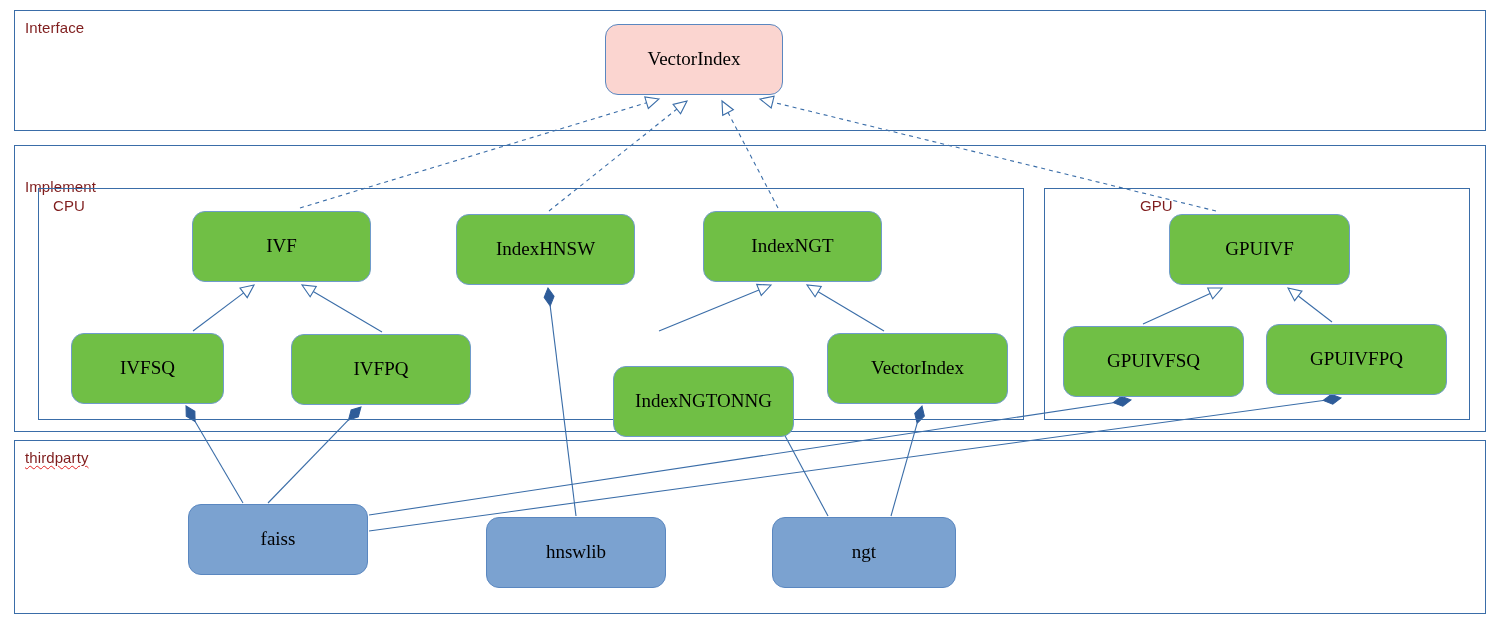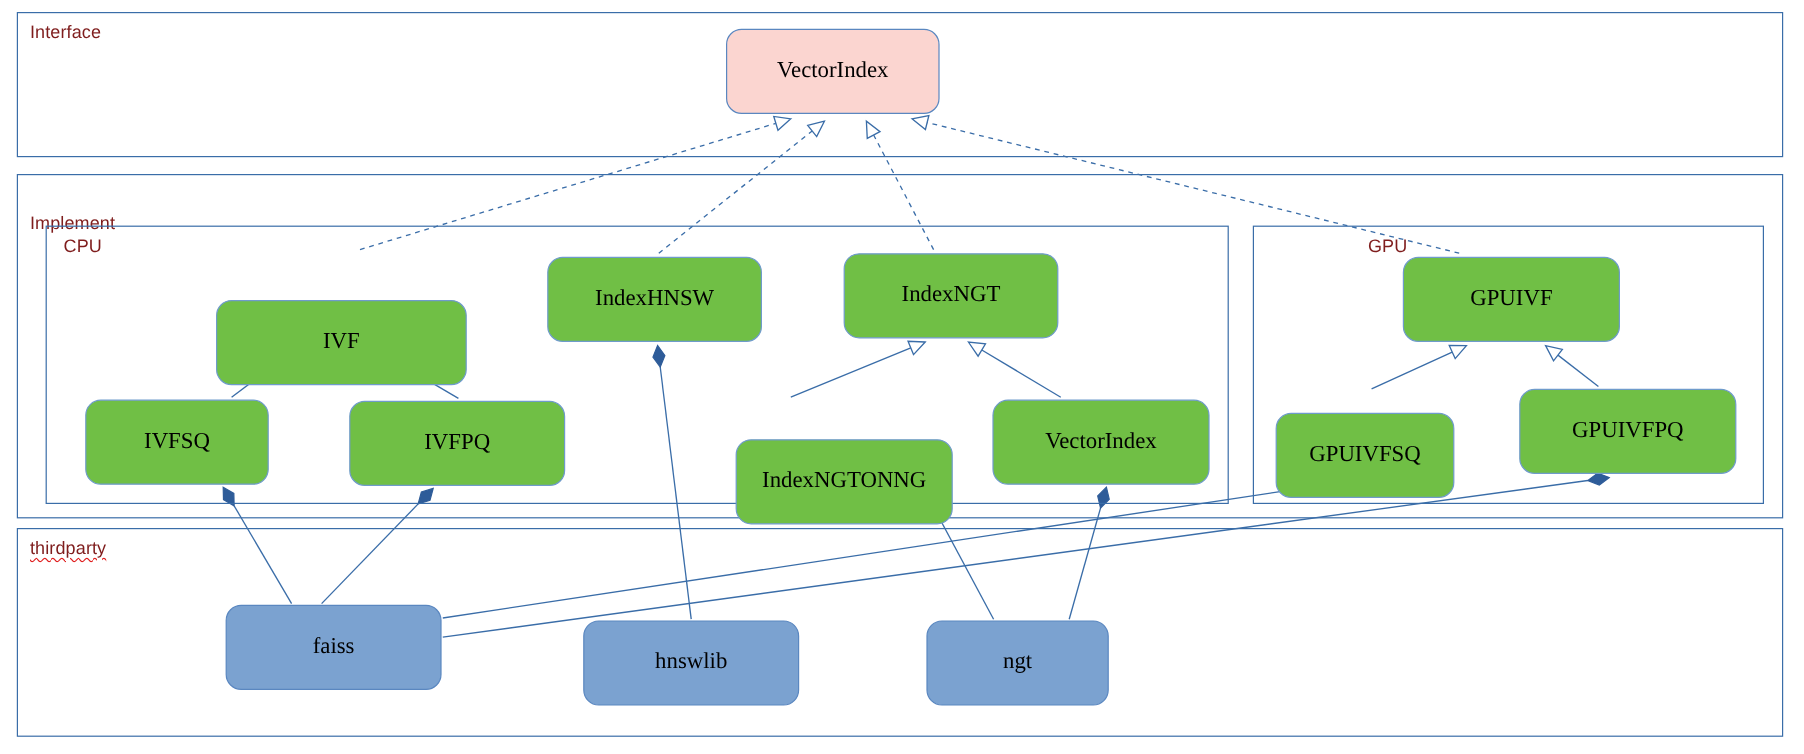--- a/index.html
+++ b/index.html
@@ -155,21 +155,21 @@
       <div class="group-label" style="left: 53px; top: 197px;">CPU</div>
       <div class="group" style="left: 1044px; top: 188px; width: 426px; height: 232px;"></div>
       <div class="group-label" style="left: 1100px; top: 197px; margin-left: 40px;">GPU</div>
       <div class="group" style="left: 14px; top: 440px; width: 1472px; height: 174px;"></div>
       <div class="group-label misspelled" style="left: 25px; top: 449px;">thirdparty</div>
     </div>
   <div id="nodes-layer">
       <div class="node pink" style="left: 605px; top: 24px; width: 178px; height: 71px;">
         <span>VectorIndex</span>
       </div>
-      <div class="node green" style="left: 180px; top: 211px; width: 209px; height: 71px; margin-top: 39px;">
+      <div class="node green" style="left: 192px; top: 211px; width: 179px; height: 71px;">
         <span>IVF</span>
       </div>
       <div class="node green" style="left: 456px; top: 214px; width: 179px; height: 71px;">
         <span>IndexHNSW</span>
       </div>
       <div class="node green" style="left: 703px; top: 211px; width: 179px; height: 71px;">
         <span>IndexNGT</span>
       </div>
       <div class="node green" style="left: 71px; top: 333px; width: 153px; height: 71px;">
         <span>IVFSQ</span>
@@ -179,29 +179,29 @@
       </div>
       <div class="node green" style="left: 613px; top: 333px; width: 181px; height: 71px; margin-top: 33px;">
         <span>IndexNGTONNG</span>
       </div>
       <div class="node green" style="left: 827px; top: 333px; width: 181px; height: 71px;">
         <span>VectorIndex</span>
       </div>
       <div class="node green" style="left: 1169px; top: 214px; width: 181px; height: 71px;">
         <span>GPUIVF</span>
       </div>
-      <div class="node green" style="left: 1063px; top: 344px; width: 149px; height: 71px;">
+      <div class="node green" style="left: 1063px; top: 326px; width: 181px; height: 71px;">
         <span>GPUIVFSQ</span>
       </div>
       <div class="node green" style="left: 1266px; top: 324px; width: 181px; height: 71px;">
         <span>GPUIVFPQ</span>
       </div>
       <div class="node blue" style="left: 188px; top: 504px; width: 180px; height: 71px;">
         <span>faiss</span>
       </div>
       <div class="node blue" style="left: 486px; top: 517px; width: 180px; height: 71px;">
         <span>hnswlib</span>
       </div>
-      <div class="node blue" style="left: 772px; top: 517px; width: 152px; height: 71px;">
+      <div class="node blue" style="left: 772px; top: 517px; width: 184px; height: 71px;">
         <span>ngt</span>
       </div>
     </div>
 </div>
 
 </body></html>

